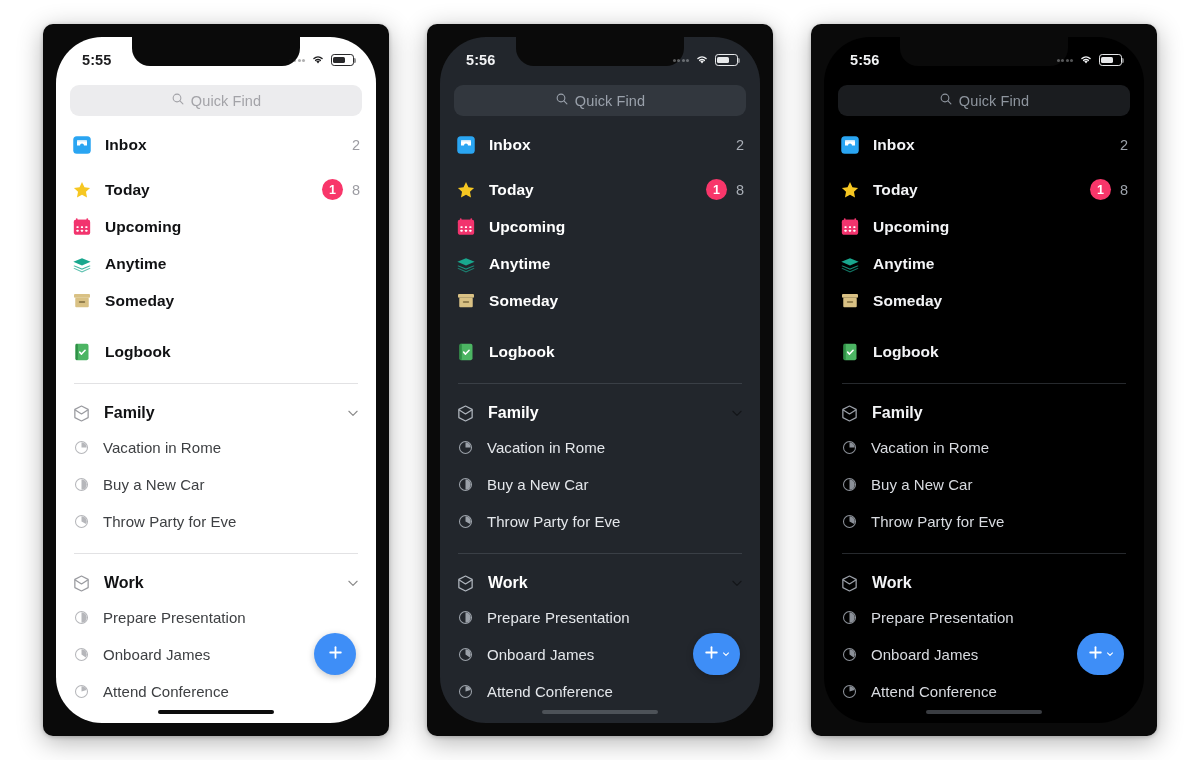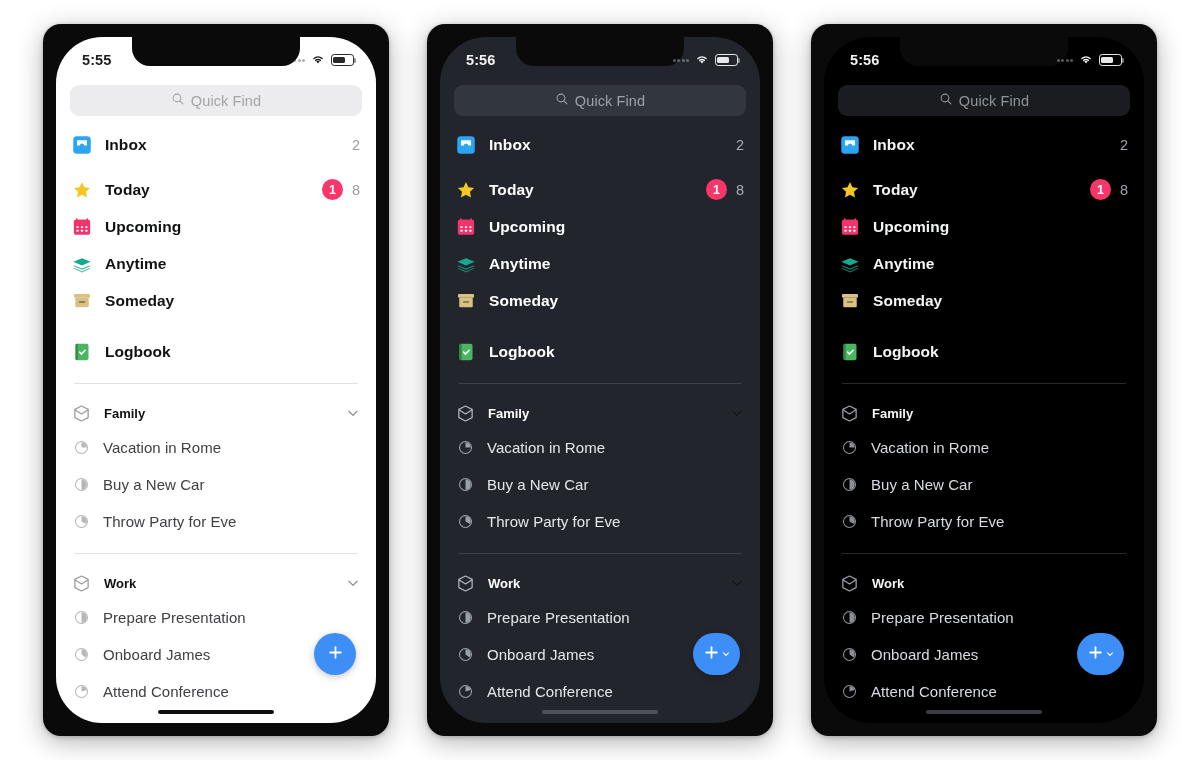--- a/index.html
+++ b/index.html
@@ -17,21 +17,21 @@
     justify-content: center;
     gap: 38px;
   }
 
   
   .phone {
     position: relative;
     width: 346px;
     height: 712px;
     background: #0a0a0a;
-    border-radius: 18px;
+    border-radius: 10px;
     padding: 13px;
     box-shadow: 0 6px 26px rgba(0,0,0,0.30), 0 1px 4px rgba(0,0,0,0.22);
     flex: 0 0 auto;
   }
   .screen {
     position: relative;
     width: 100%;
     height: 100%;
     border-radius: 46px;
     overflow: hidden;
@@ -175,21 +175,21 @@
   .black .divider { background: #26292d; }
 
   
   .grp {
     display: flex;
     align-items: center;
     height: 32px;
   }
   .grp .ic { width: 19px; height: 19px; flex: 0 0 19px; margin-right: 13px; display:flex; align-items:center; justify-content:center;}
   .grp .lab {
-    font-size: 13px;
+    font-size: 16px;
     font-weight: 700;
     flex: 1 1 auto;
   }
   .light .grp .lab { color: #111214; }
   .dark  .grp .lab { color: #ffffff; }
   .black .grp .lab { color: #f3f4f6; }
   .chev { width: 14px; height: 14px; opacity: 0.45; }
 
   .prow {
     display: flex;

